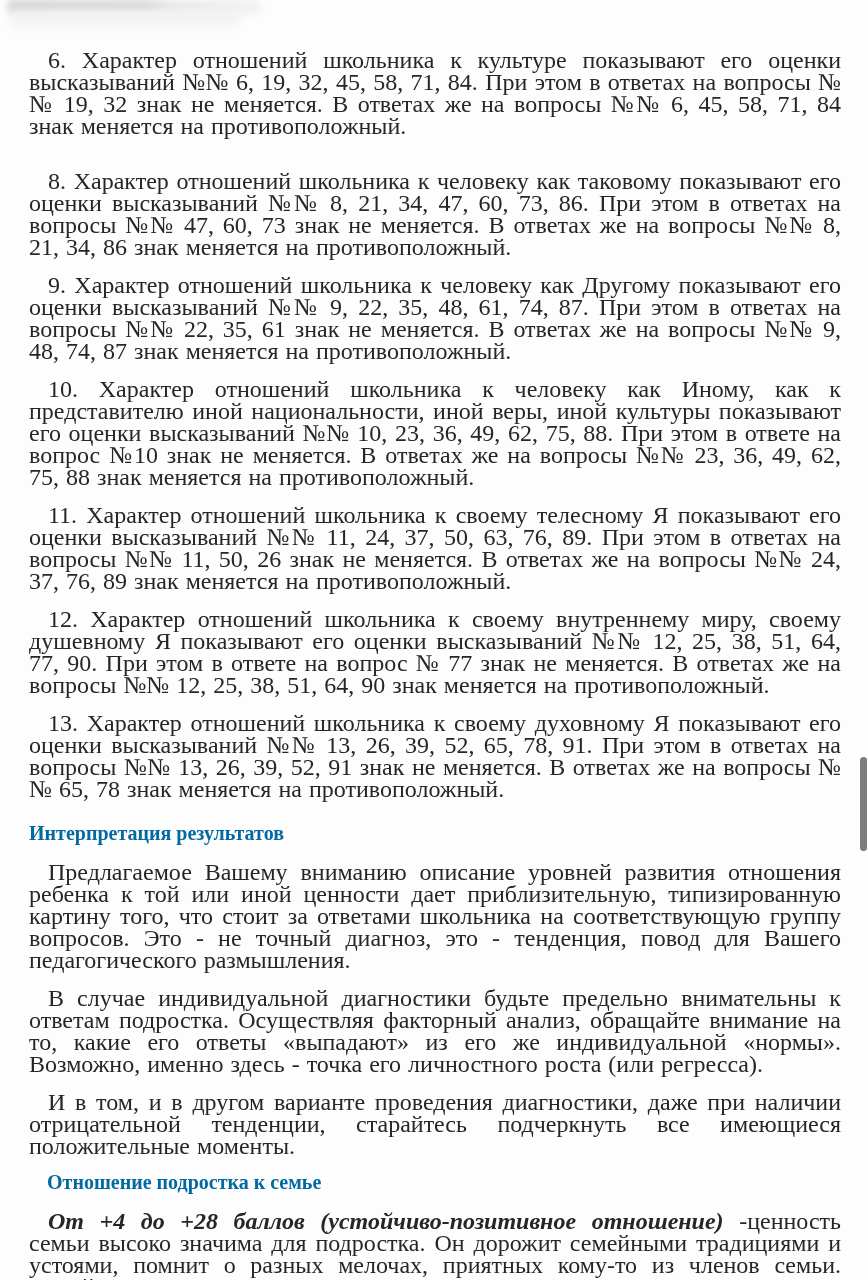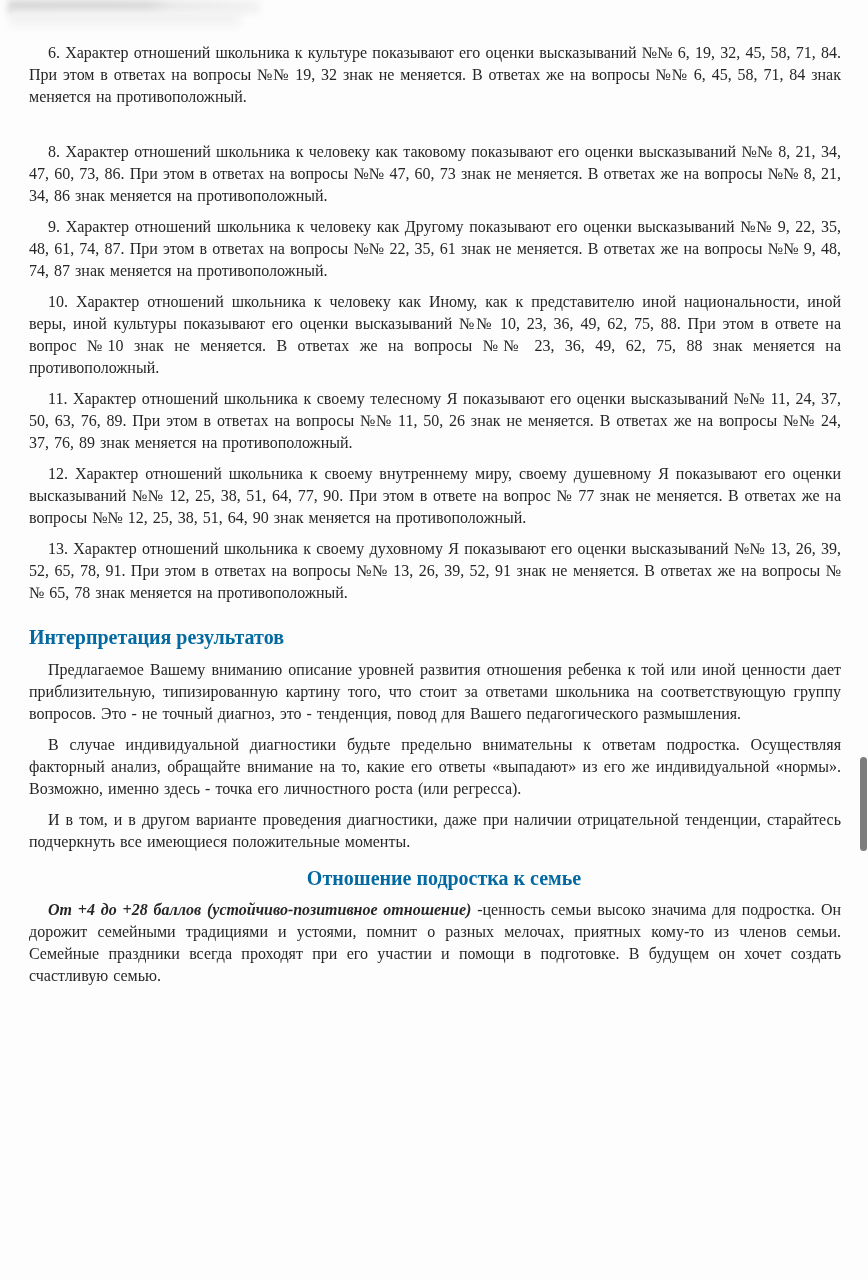--- a/index.html
+++ b/index.html
@@ -14,39 +14,38 @@
     position: relative;
     width: 868px;
     height: 1280px;
     box-sizing: border-box;
     padding: 33px 27px 0 29px;
     font-family: "Liberation Serif", "DejaVu Serif", serif;
     color: #262626;
     background: #fdfdfd;
   }
   .page p {
-    margin: 9px 0 5px 0;
-    font-size: 16px;
+    margin: 16px 0 5px 0;
+    font-size: 24px;
     line-height: 22px;
     text-align: justify;
     text-indent: 19px;
     word-spacing: 1px;
   }
   .extra-gap { margin-top: 33px !important; }
   .heading {
     margin: 22px 0 10px 0;
     font-size: 20px;
     line-height: 23px;
     font-weight: bold;
     color: #0369a1;
   }
   .heading-family {
     margin: 14px 0 5px 0;
     text-indent: 18px;
-    text-align: center;
   }
   .lead {
     font-weight: bold;
     font-style: italic;
   }
   .scan-artifact {
     position: absolute;
     left: 8px;
     top: 0;
     width: 252px;

